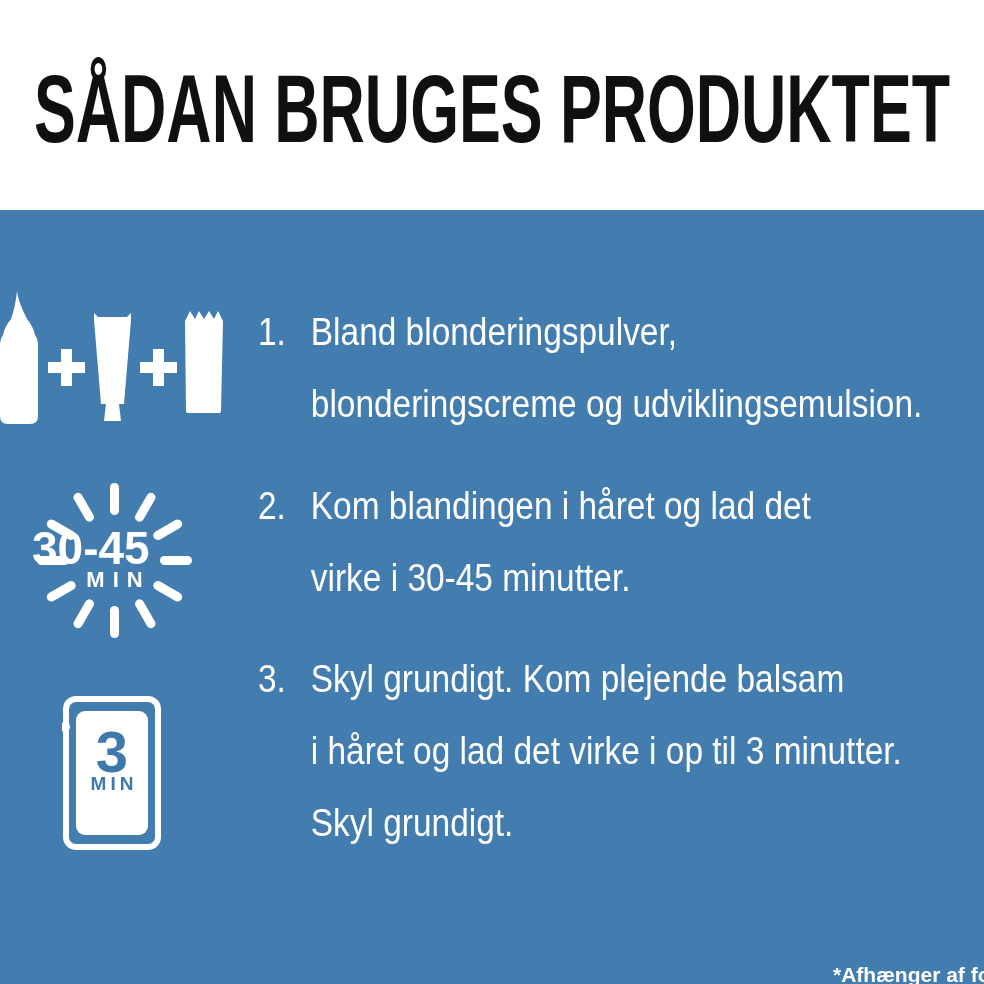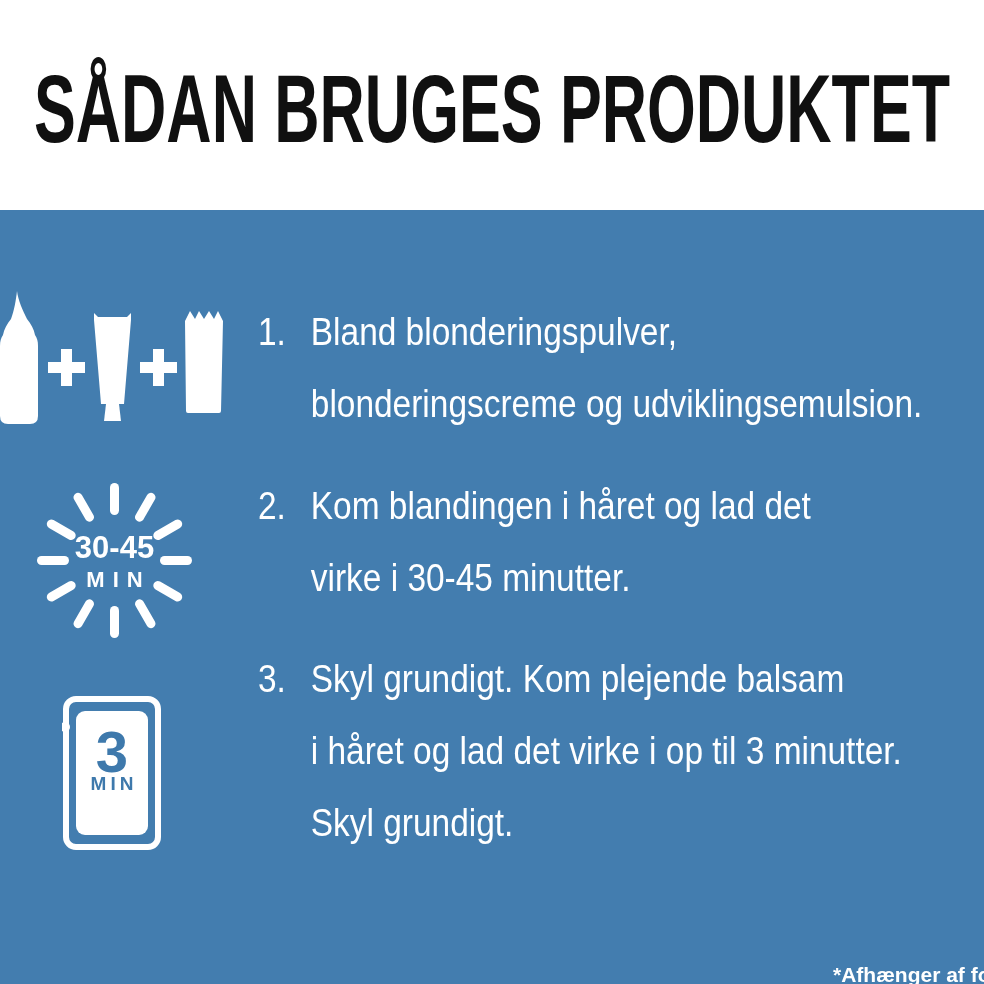--- a/index.html
+++ b/index.html
@@ -25,22 +25,22 @@
     transform:scaleX(0.88); transform-origin:0 0;
     font-size:38px; line-height:72px; color:#ffffff; font-weight:400;
   }
   .step .line { white-space:nowrap; }
   .step .num { display:inline-block; width:60px; }
   .step .cont { margin-left:60px; }
   
   .clock { position:absolute; left:32px; top:268px; width:165px; height:165px; }
   .clock-ticks { position:absolute; left:0; top:0; }
   .clock-duration {
-    position:absolute; left:0; right:0; top:51px; text-align:center;
-    color:#ffffff; font-weight:bold; font-size:31px; line-height:38px; letter-spacing:0px;
+    position:absolute; left:0; right:0; top:51px; 
+    color:#ffffff; font-weight:bold; font-size:46px; line-height:38px; letter-spacing:0px;
   }
   .clock-unit {
     position:absolute; left:0; right:0; top:90px; text-align:center;
     color:#ffffff; font-weight:bold; font-size:22px; line-height:24px;
     letter-spacing:8px; text-indent:8px;
   }
   
   .sachet-timer { position:absolute; left:62px; top:485px; width:100px; height:156px; }
   .sachet-duration {
     position:absolute; left:0; right:0; top:32px; text-align:center;

